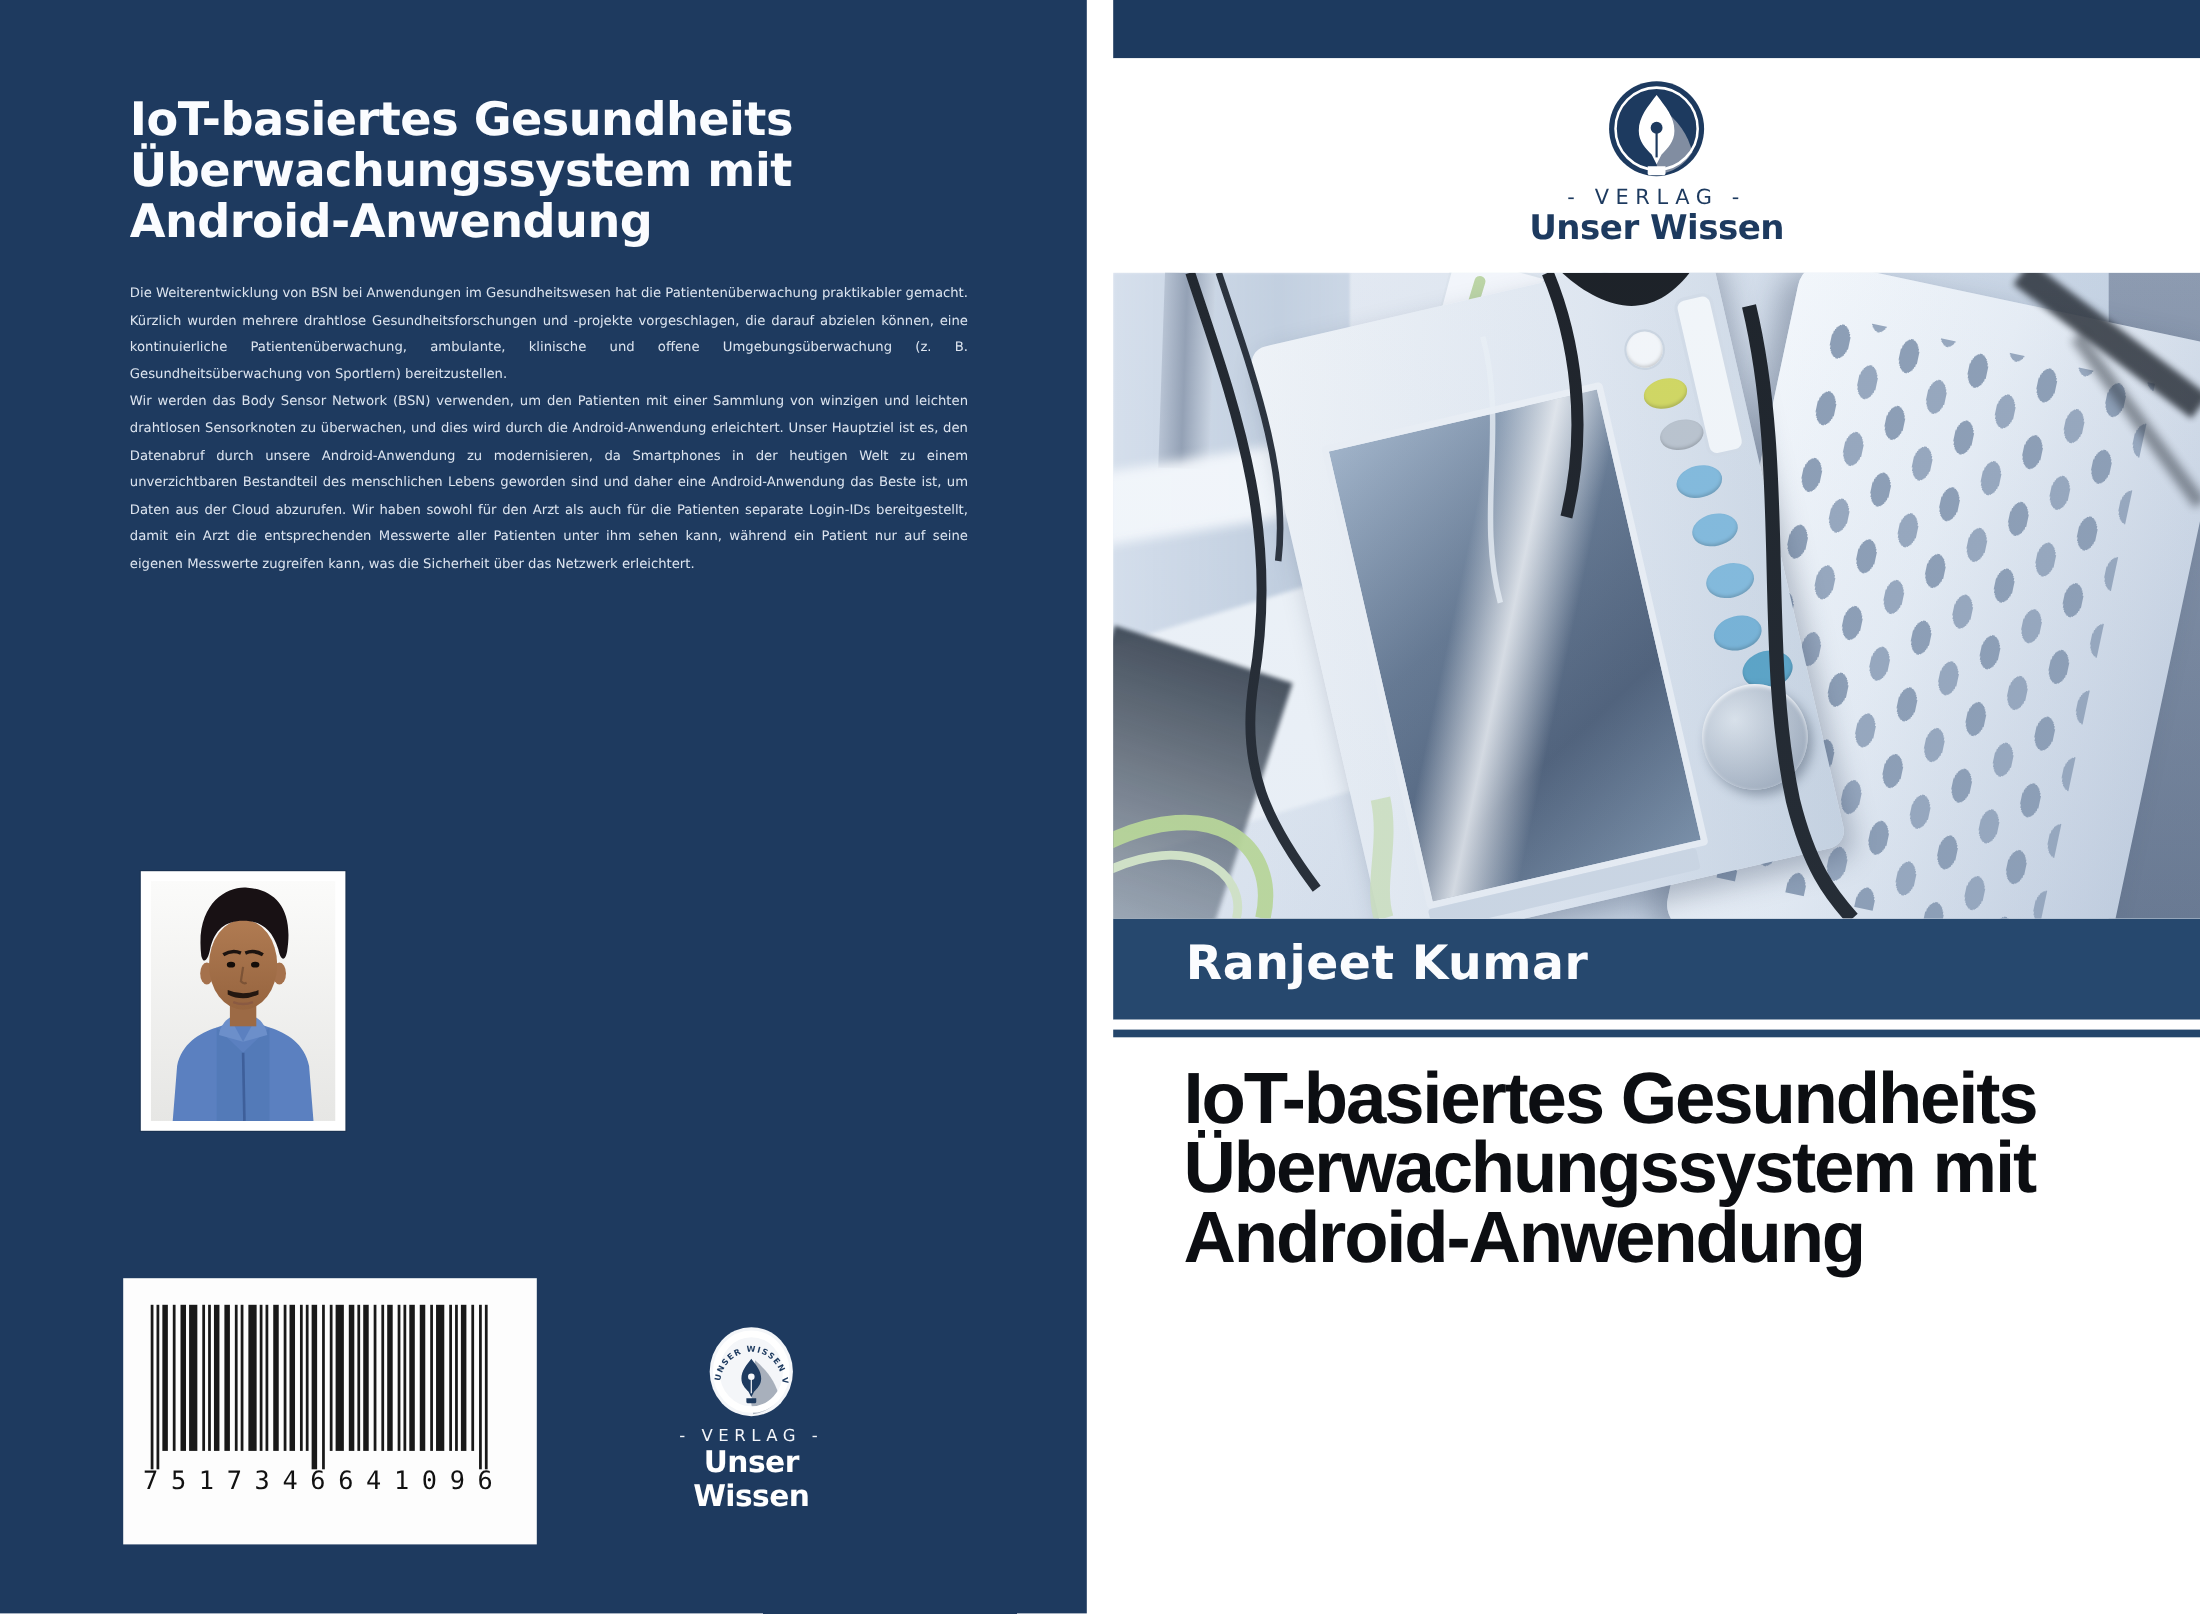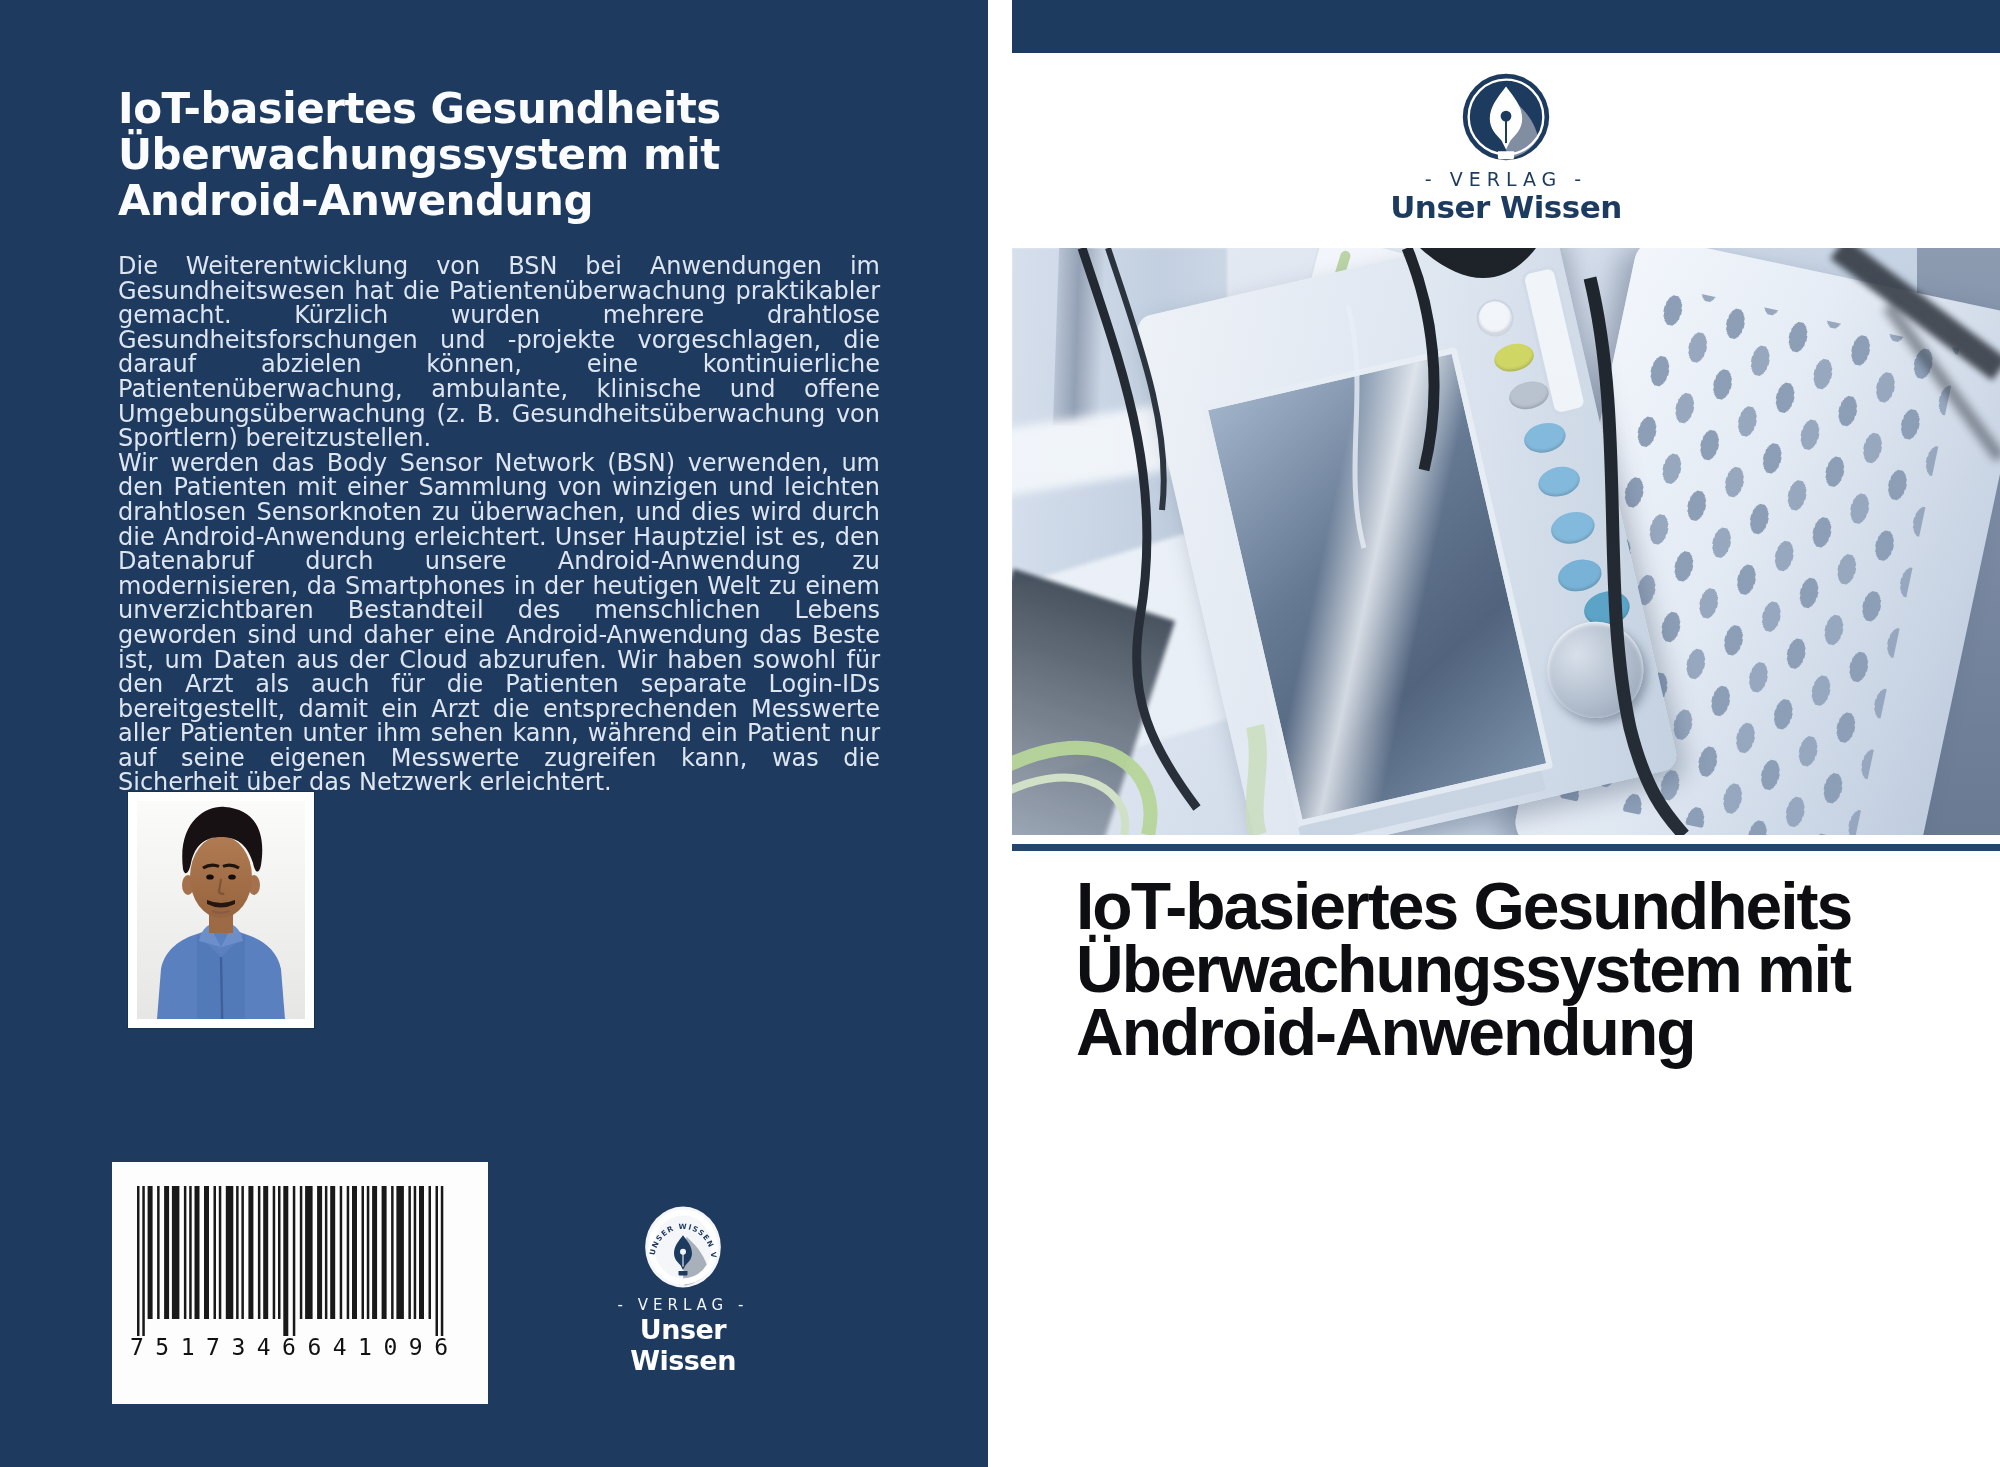--- a/index.html
+++ b/index.html
@@ -4,21 +4,21 @@
 <style>
   html,body{margin:0;padding:0;background:#ffffff;}
   #page{position:relative;width:2000px;height:1467px;overflow:hidden;background:#ffffff;
         font-family:"DejaVu Sans",sans-serif;display:flex;}
 
   
   .back{position:relative;width:988px;height:1467px;background:#1e3a5f;box-sizing:border-box;
         padding:0 0 0 118px;color:#e9eef6;}
   .bc-title{margin:86px 0 0 0;font-size:42px;line-height:46px;font-weight:bold;color:#fafcff;
             white-space:pre-line;letter-spacing:-0.5px;}
-  .bc-body{margin-top:30px;width:762px;font-size:24px;line-height:24.6px;color:#dde5f0;
+  .bc-body{margin-top:30px;width:762px;font-size:12px;line-height:24.6px;color:#dde5f0;
            text-align:justify;}
   .bc-body p{margin:0;}
   .bc-photo{position:absolute;left:128px;top:792px;width:186px;height:236px;background:#ffffff;
             box-sizing:border-box;padding:9px;box-shadow:0 0 0 1px rgba(0,0,0,.15);}
   .bc-photo svg{width:100%;height:100%;display:block;}
   .bc-bio{position:absolute;left:338px;top:828px;width:520px;margin:0;font-size:17.5px;
           line-height:33px;color:#dde5f0;text-align:justify;}
   .bc-barcode{position:absolute;left:112px;top:1162px;width:376px;height:242px;background:#fdfdfd;
               box-sizing:border-box;}
   .bc-barcode svg{position:absolute;left:22px;top:24px;width:332px;height:150px;}
@@ -293,20 +293,23 @@
         <path d="M 988 122 L 826 0" stroke="#10151c" stroke-width="26" opacity=".8" filter="blur(3px)"></path>
         <path d="M 988 210 L 876 58" stroke="#10151c" stroke-width="13" opacity=".45" filter="blur(4px)"></path>
         <path d="M -10 520 C 90 470, 152 520, 136 587" stroke="#b9d98e" stroke-width="14" fill="none" opacity=".95"></path>
         <path d="M -10 546 C 70 506, 122 546, 112 587" stroke="#d6e7c4" stroke-width="8" fill="none"></path>
         <path d="M 243 478 C 252 520, 236 555, 246 587" stroke="#cfe3b8" stroke-width="18" fill="none" opacity=".85"></path>
         <path d="M 336 58 C 358 140, 330 220, 352 300" stroke="#eef3f7" stroke-width="5" fill="none" opacity=".8"></path>
       </svg>
       <div class="tint"></div>
     </div>
 
+    <div class="fc-band">
+      <span>Ranjeet Kumar</span>
+    </div>
     <div class="fc-gap"></div>
     <div class="fc-line"></div>
 
     <h2 class="fc-title preline">IoT-basiertes Gesundheits
 Überwachungssystem mit
 Android-Anwendung</h2>
   </section>
 </div>
 
 </body></html>

